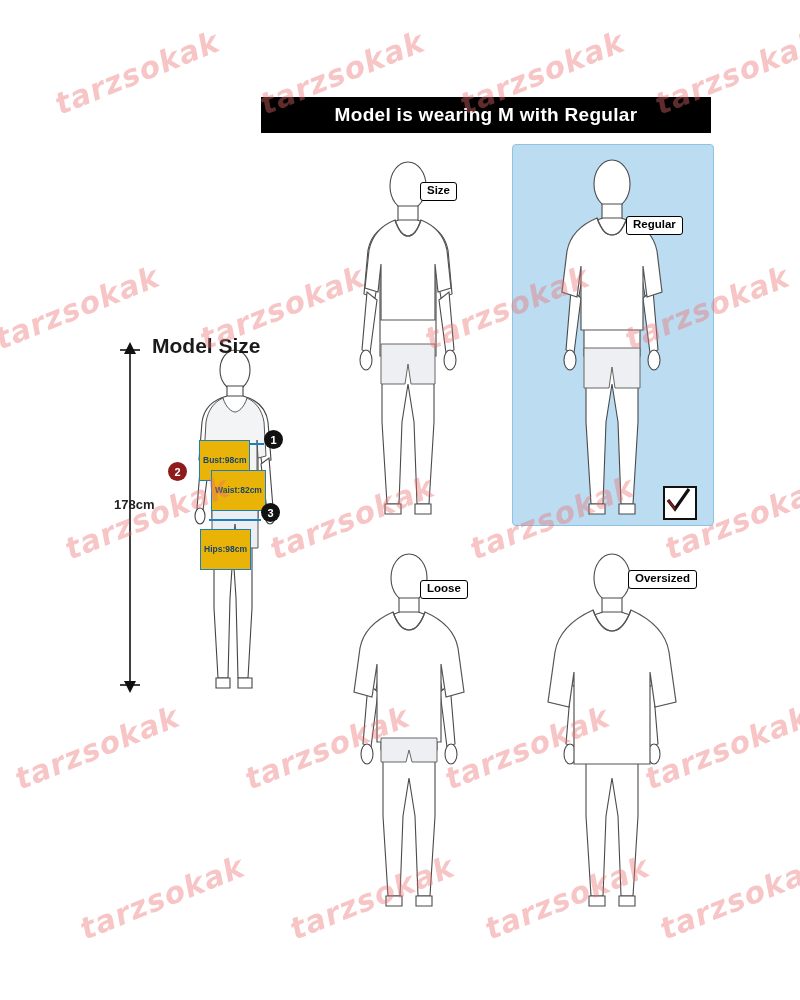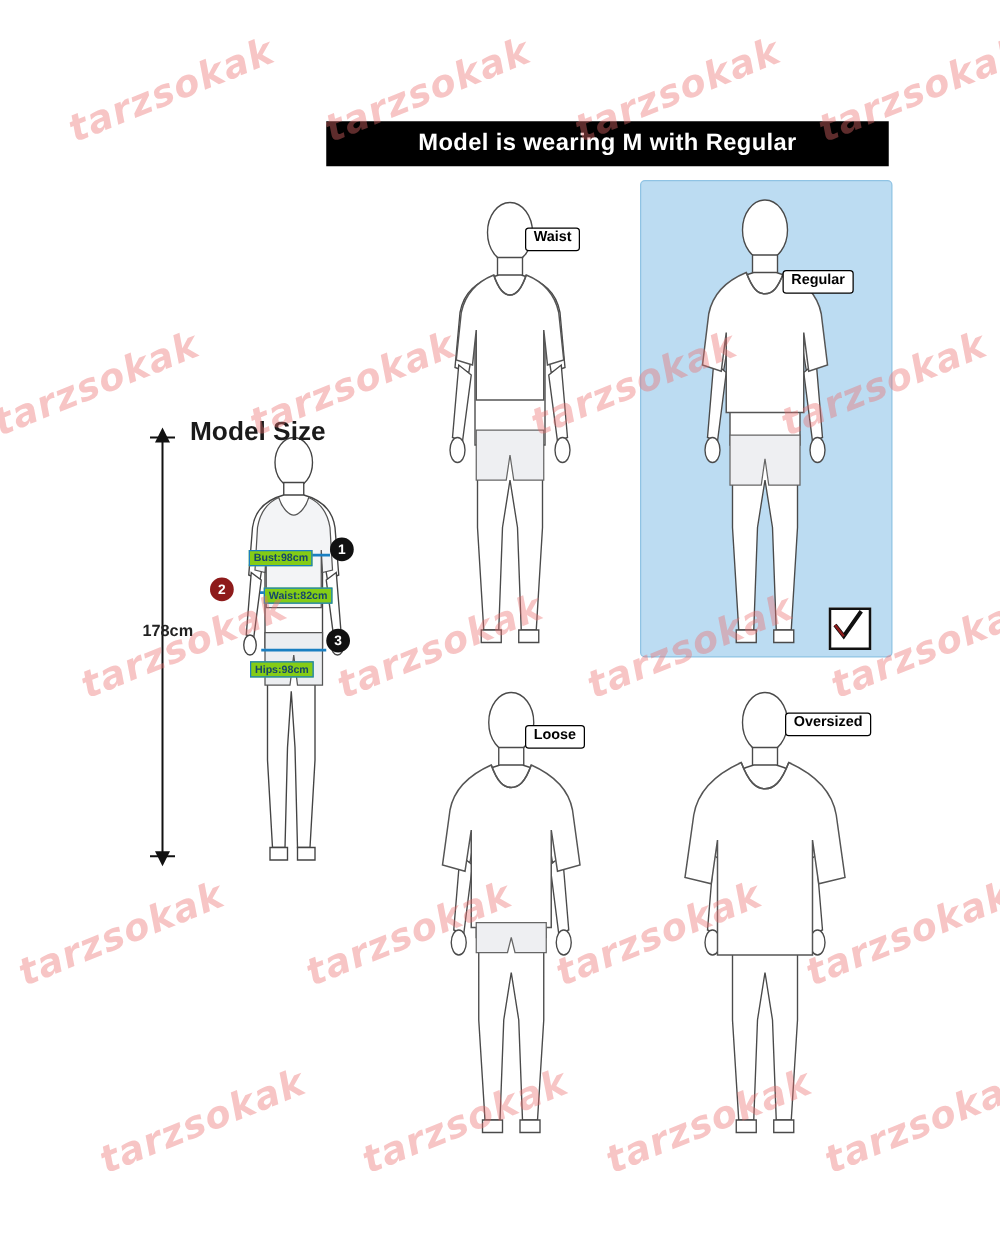--- a/index.html
+++ b/index.html
@@ -100,26 +100,26 @@
     position: absolute;
     left: 114px;
     top: 497px;
     font-size: 13px;
     font-weight: bold;
     color: #222222;
     z-index: 3;
   }
   .meas-label {
     position: absolute;
-    background: #84cc16;
+    background: #eab308;
     border: 1px solid #1a7fc1;
     font-size: 8.5px;
     font-weight: bold;
     color: #15466b;
-    padding: 1px 3px;
+    padding: 15px 3px;
     white-space: nowrap;
     z-index: 4;
     line-height: 1.1;
     text-align: center;
   }
   .badge {
     position: absolute;
     width: 19px;
     height: 19px;
     border-radius: 50%;
@@ -216,21 +216,21 @@
     <path d="M49,194 L49,262 L54,344 L66,344 L69,262 L75,224 L81,262 L84,344 L96,344 L101,262 L101,194 Z"></path>
     <path d="M52,344 L52,354 L68,354 L68,344 Z"></path>
     <path d="M82,344 L82,354 L98,354 L98,344 Z"></path>
   </g>
 
   <path d="M62,60 C47,66 39,76 36,90 L32,128 L45,132 L48,104 L48,160 L102,160 L102,104 L105,132 L118,128 L114,90 C111,76 103,66 88,60 C84,72 80,76 75,76 C70,76 66,72 62,60 Z" fill="#ffffff" stroke="#555" stroke-width="1.2"></path>
   <path d="M62,60 C66,72 70,76 75,76 C80,76 84,72 88,60" fill="none" stroke="#555" stroke-width="1.2"></path>
 
   <path d="M48,184 L48,224 L72,224 L75,204 L78,224 L102,224 L102,184 Z" fill="#eeeff2" stroke="#666" stroke-width="1"></path>
 </svg>
-<div class="fig-label" style="left:420px; top:182px;">Waist</div>
+<div class="fig-label" style="left:420px; top:182px;">Size</div>
 
 <svg class="figure" style="left:533px; top:158px;" width="158" height="362" viewBox="0 0 158 362">
   <g fill="#ffffff" stroke="#4a4a4a" stroke-width="1.1">
     <ellipse cx="79" cy="26" rx="18" ry="24"></ellipse>
     <path d="M69,46 L69,62 L89,62 L89,46 Z"></path>
     <path d="M70,60 C52,65 42,74 39,90 L35,134 L46,138 L51,108 L51,198 L107,198 L107,108 L112,138 L123,134 L119,90 C116,74 106,65 88,60 Z"></path>
     <path d="M38,132 L33,192 L41,195 L48,140 Z"></path>
     <path d="M120,132 L125,192 L117,195 L110,140 Z"></path>
     <ellipse cx="37" cy="202" rx="6" ry="10"></ellipse>
     <ellipse cx="121" cy="202" rx="6" ry="10"></ellipse>

